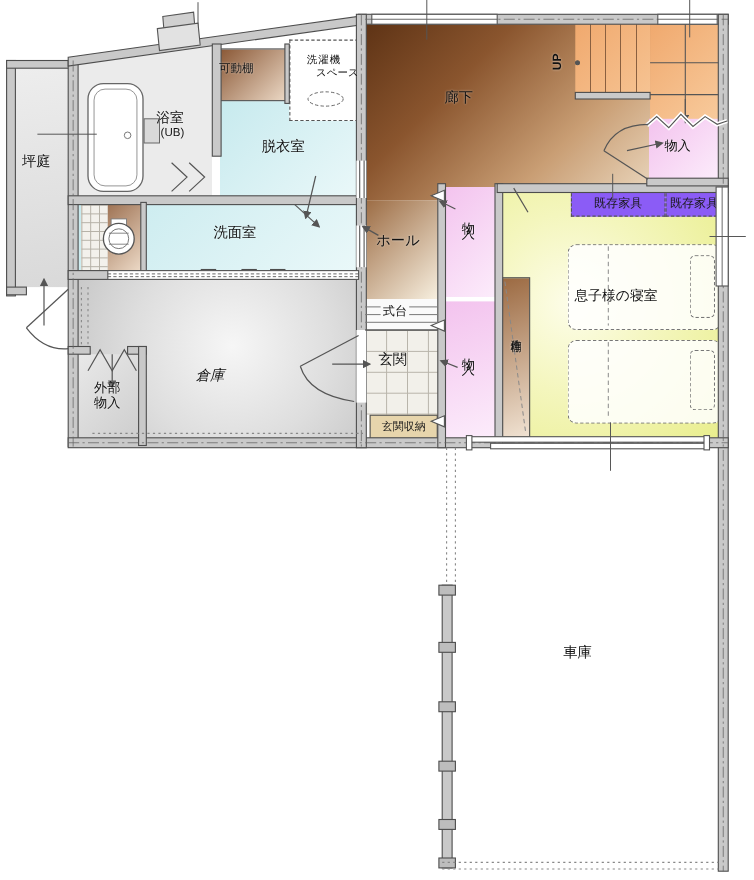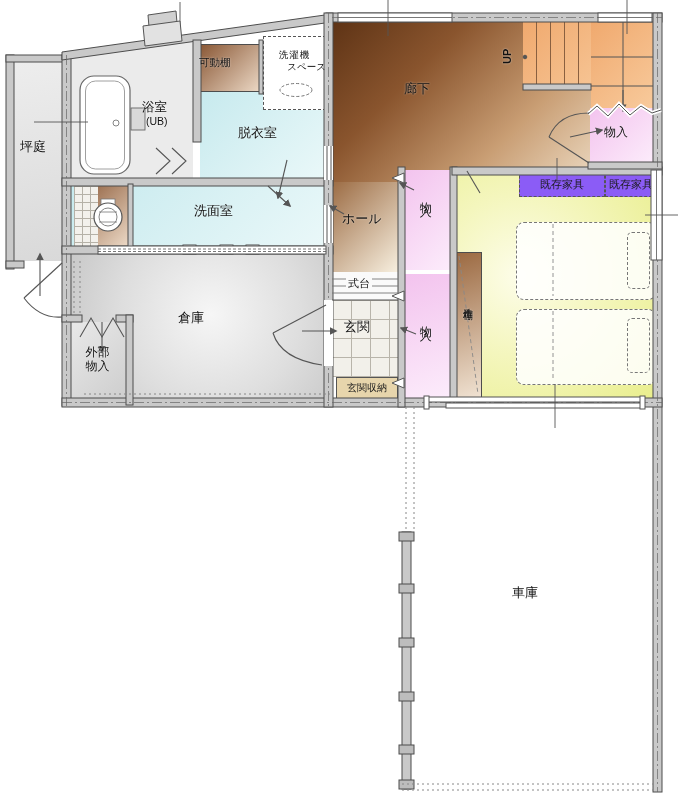--- a/index.html
+++ b/index.html
@@ -266,22 +266,23 @@
   <div class="lbl" style="left:199px;top:56px;width:63px;text-align:left;font-size:10.5px;">可動棚</div>
   <div class="lbl" style="left:263px;top:50px;width:63px;text-align:center;font-size:9.5px;letter-spacing:1px;">洗濯機</div>
   <div class="lbl" style="left:263px;top:62px;width:63px;text-align:right;font-size:9.5px;">スペース</div>
   <div class="lbl" style="left:238px;top:126px;">脱衣室</div>
   <div class="lbl" style="left:404px;top:82px;">廊下</div>
   <div class="lbl" style="left:500px;top:50px;font-size:11px;font-weight:bold;transform:rotate(-90deg);">UP</div>
   <div class="lbl" style="left:604px;top:126px;font-size:12px;">物入</div>
   <div class="lbl" style="left:194px;top:204px;">洗面室</div>
   <div class="lbl" style="left:342px;top:212px;">ホール</div>
   <div class="lbl vt" style="left:418px;top:192px;font-size:12px;">物入</div>
+  <div class="lbl" style="left:480px;top:262px;width:160px;text-align:center;font-size:12.5px;">息子様の寝室</div>
   <div class="lbl vt" style="left:462px;top:300px;font-size:10px;letter-spacing:1px;">造作棚</div>
-  <div class="lbl" style="left:178px;top:311px;">倉庫</div>
+  <div class="lbl" style="left:178px;top:334px;font-style:italic;">倉庫</div>
   <div class="lbl" style="left:69px;top:346px;width:57px;text-align:center;font-size:12px;">外部</div>
   <div class="lbl" style="left:69px;top:360px;width:57px;text-align:center;font-size:12px;">物入</div>
   <div class="lbl" style="left:346px;top:277px;font-size:11px;background:#fafafa;padding:0 2px;">式台</div>
   <div class="lbl" style="left:344px;top:320px;">玄関</div>
   <div class="lbl vt" style="left:418px;top:316px;font-size:12px;">物入</div>
   <div class="lbl" style="left:512px;top:586px;">車庫</div>
 
 </div>
 
 </body></html>

